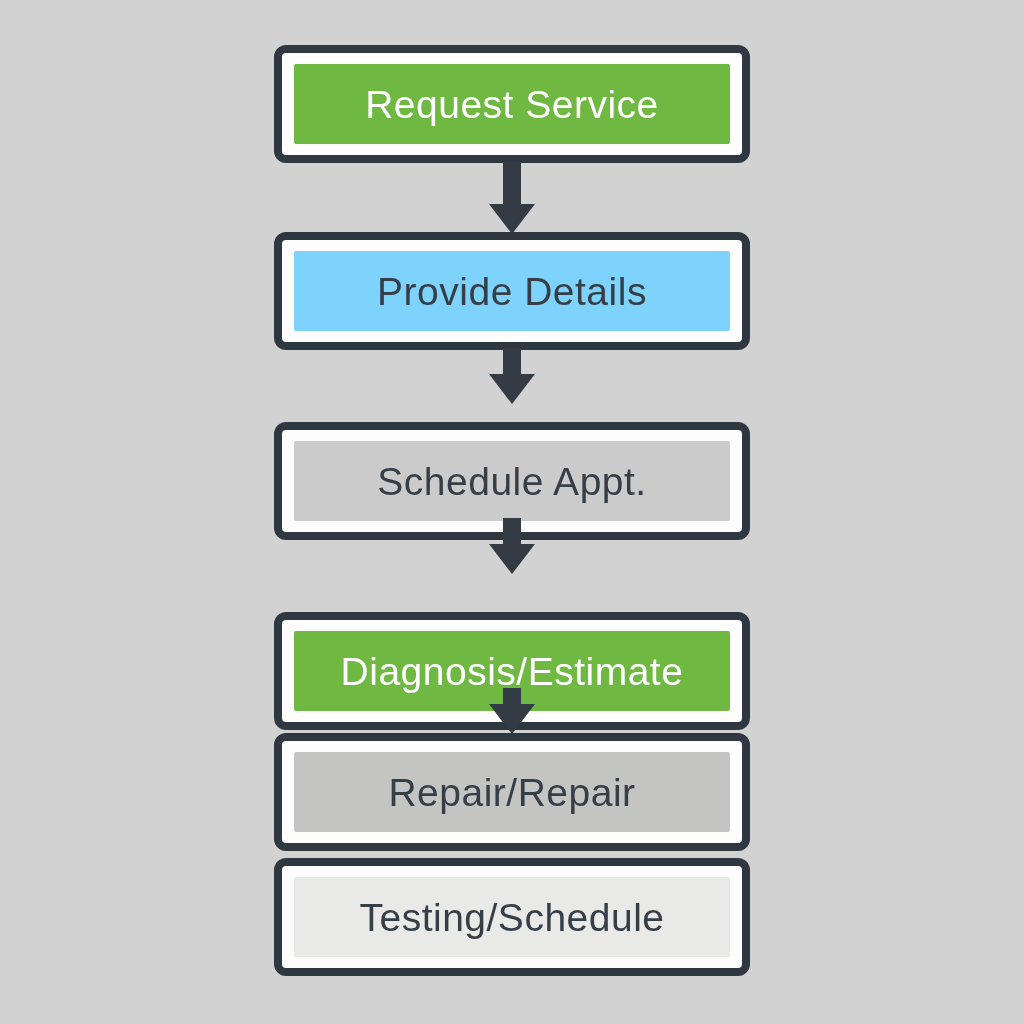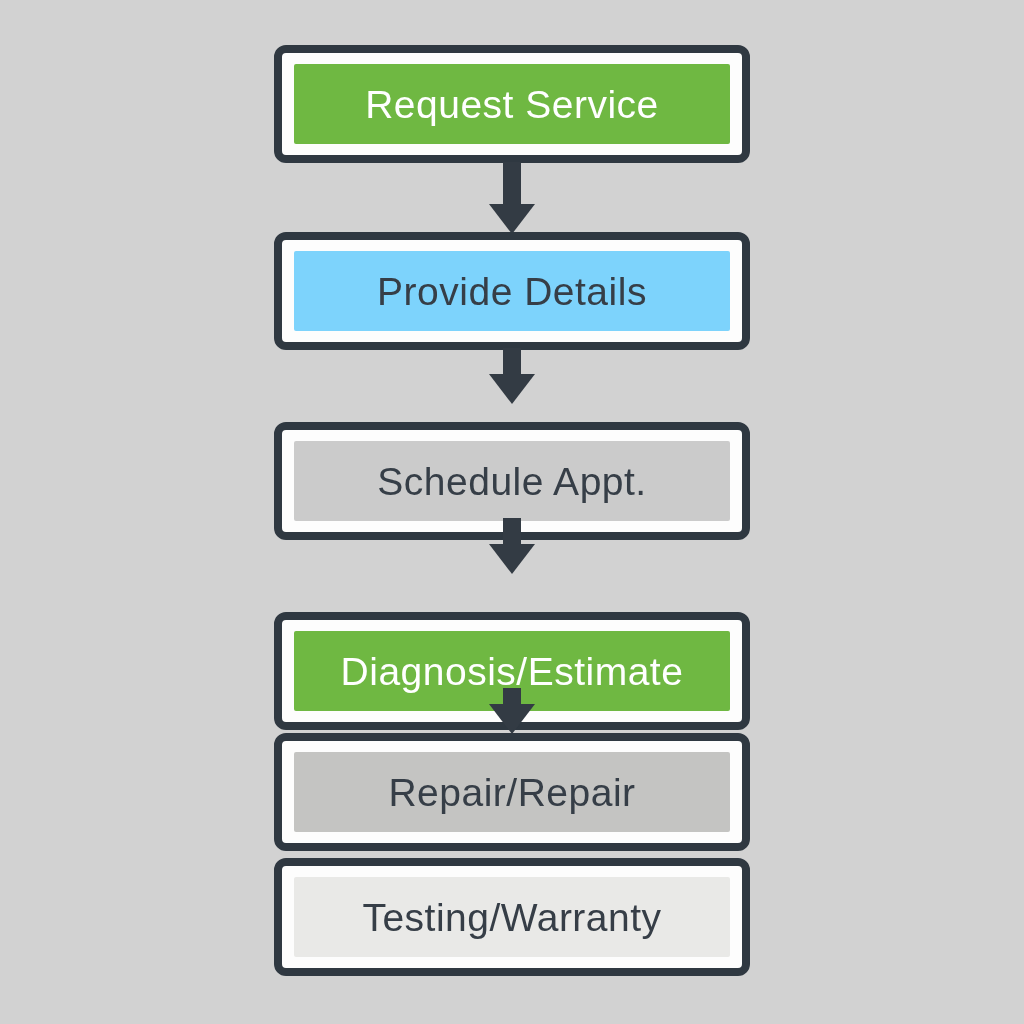--- a/index.html
+++ b/index.html
@@ -122,17 +122,17 @@
   </div>
 
   <div class="step-box box-5">
     <div class="step-fill" style="background-color: rgb(196, 196, 194); color: rgb(54, 62, 71);">
       <span class="step-label">Repair/Repair</span>
     </div>
   </div>
 
   <div class="step-box box-6">
     <div class="step-fill" style="background-color: rgb(233, 233, 231); color: rgb(54, 62, 71);">
-      <span class="step-label">Testing/Warranty</span>
+      <span class="step-label">Testing/Schedule</span>
     </div>
   </div>
 
 </div>
 
 </body></html>

